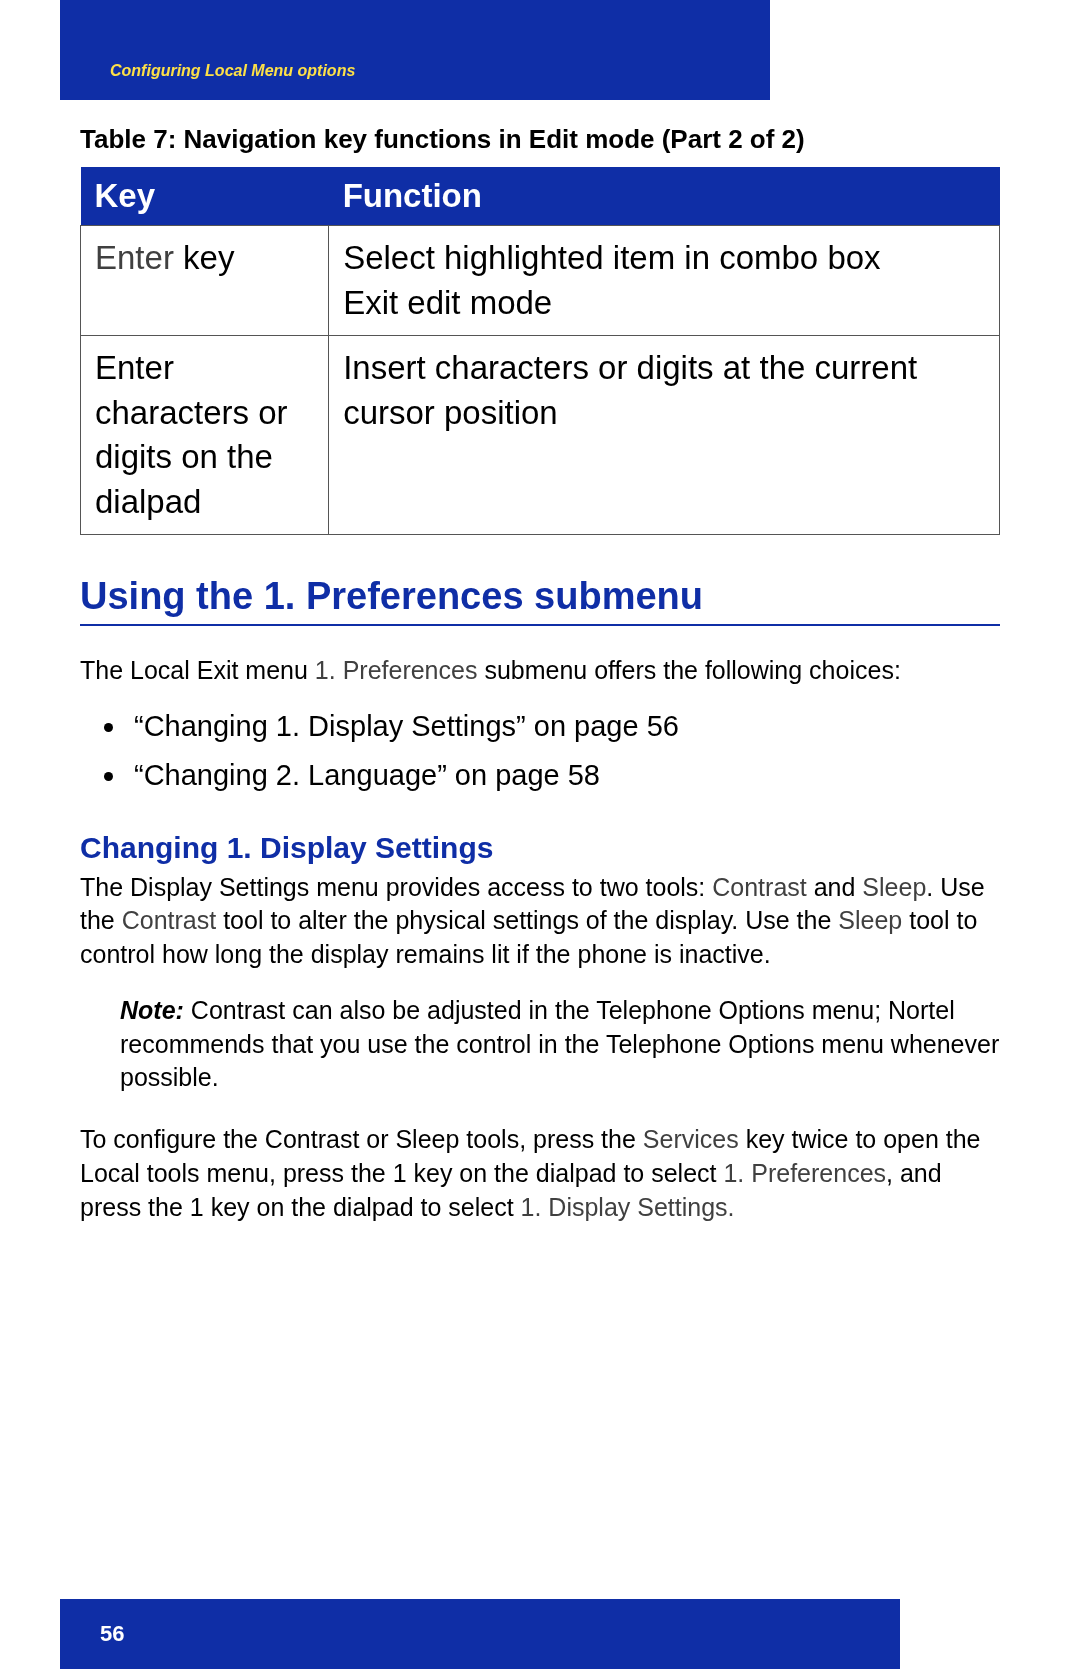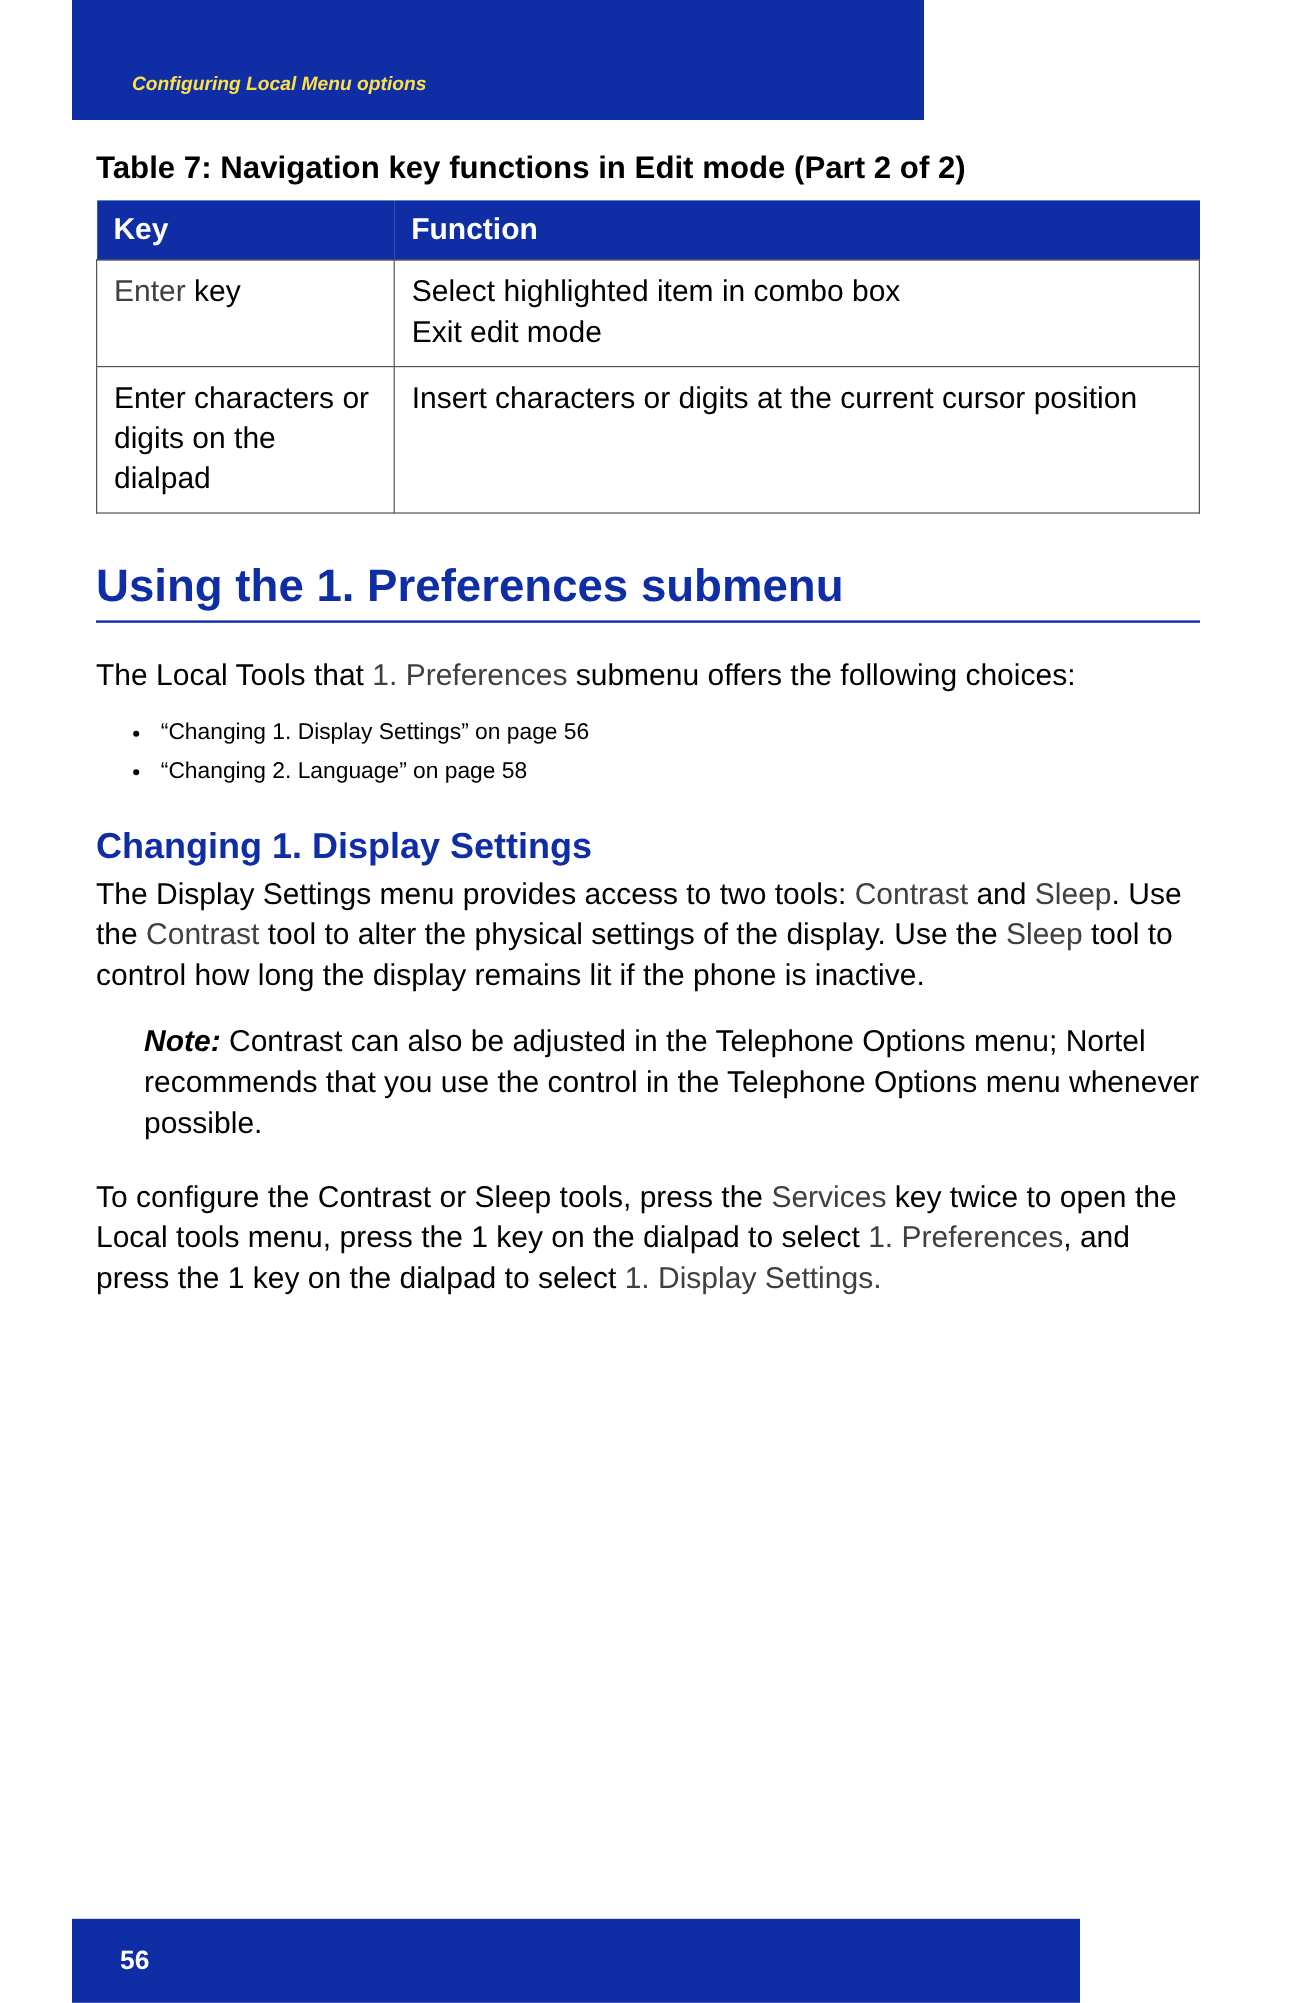--- a/index.html
+++ b/index.html
@@ -35,21 +35,21 @@
     right: 80px;
   }
   .table-caption {
     font-weight: bold;
     font-size: 26px;
     margin: 10px 0 12px 0;
   }
   table.nav-table {
     border-collapse: collapse;
     width: 100%;
-    font-size: 25px;
+    font-size: 33px;
   }
   table.nav-table th {
     background: #0f2ea6;
     color: #fff;
     text-align: left;
     padding: 10px 14px;
     font-weight: bold;
   }
   table.nav-table td {
     border: 1px solid #555;
@@ -72,21 +72,21 @@
     margin: 40px 0 0 0;
     padding-bottom: 6px;
     border-bottom: 2px solid #0f2ea6;
   }
   .body-text {
     font-size: 25px;
     line-height: 1.35;
     margin: 28px 0 8px 0;
   }
   ul.bullets {
-    font-size: 19px;
+    font-size: 29px;
     line-height: 1.7;
     margin: 14px 0 14px 0;
     padding-left: 48px;
   }
   ul.bullets li { padding-left: 6px; }
   h2.section-h2 {
     color: #0f2ea6;
     font-weight: bold;
     font-size: 30px;
     margin: 30px 0 4px 0;
@@ -137,21 +137,21 @@
       <td>Enter characters or digits on the dialpad</td>
       <td>Insert characters or digits at the current cursor position</td>
     </tr>
   </tbody>
     </table>
 
 
   <h1 class="section-h1">Using the 1. Preferences submenu</h1>
 
   <div class="body-text">
-    <span>The Local Tools that </span><span class="bold-blue">1. Preferences</span><span> submenu offers the following choices:</span>
+    <span>The Local Exit menu </span><span class="bold-blue">1. Preferences</span><span> submenu offers the following choices:</span>
   </div>
 
   <ul class="bullets">
     <li>“Changing 1. Display Settings” on page 56</li>
     <li>“Changing 2. Language” on page 58</li>
   </ul>
 
   <h2 class="section-h2">Changing 1. Display Settings</h2>
 
   <div class="body-text" style="margin-top:6px">

